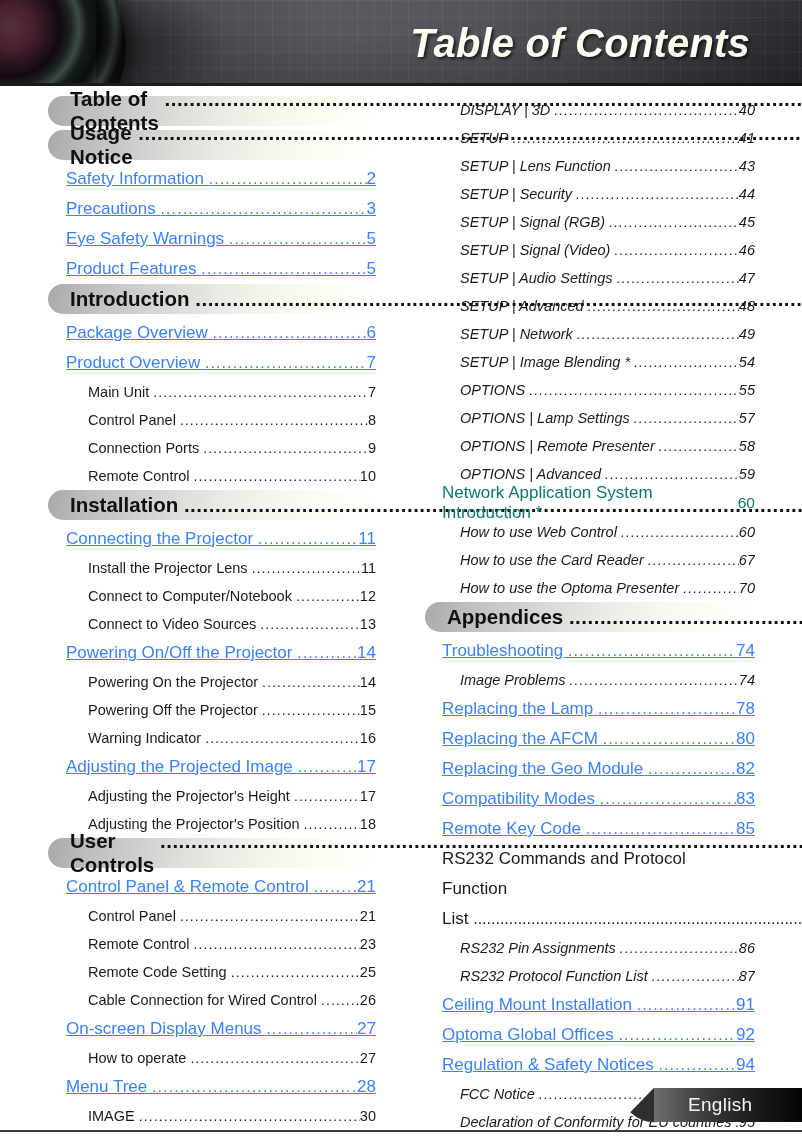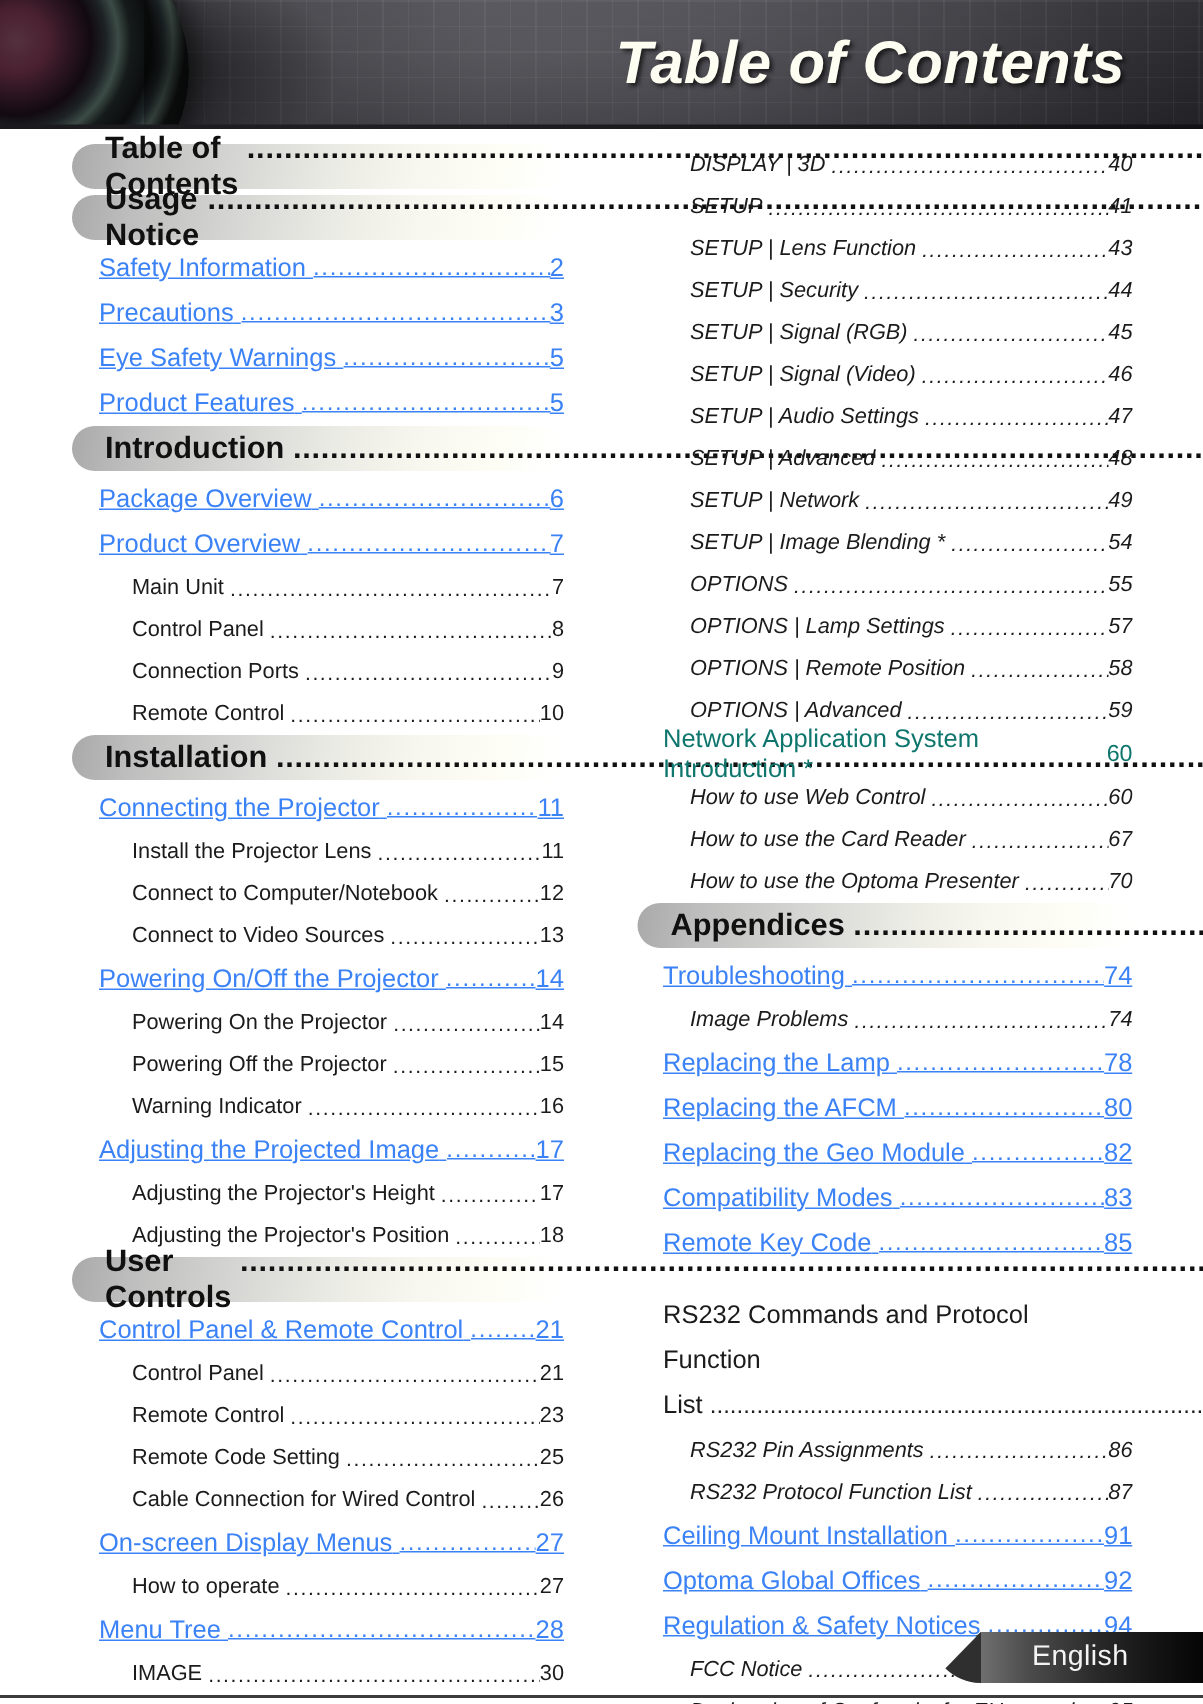--- a/index.html
+++ b/index.html
@@ -155,21 +155,20 @@
   }
   .lvl1 .dots { font-size: 16px; }
 
   
   .lvl1-wrap {
     font-size: 17px;
     color: #1b1b1b;
     padding-left: 18px;
     line-height: 30px;
     white-space: normal;
-    margin-top: 18px;
   }
   .lvl1-wrap .l2 { display: flex; align-items: baseline; text-align: center; }
 
   
   .lvl1-nodots {
     font-size: 17px;
     color: #0f766e;
     padding-left: 18px;
     height: 30px;
     display: flex;
@@ -336,21 +335,21 @@
       <div class="entry lvl2"><span class="label">SETUP | Lens Function</span>&nbsp;<span class="dots">........................................................................................................................................................................................................</span><span class="page">43</span></div>
       <div class="entry lvl2"><span class="label">SETUP | Security</span>&nbsp;<span class="dots">........................................................................................................................................................................................................</span><span class="page">44</span></div>
       <div class="entry lvl2"><span class="label">SETUP | Signal (RGB)</span>&nbsp;<span class="dots">........................................................................................................................................................................................................</span><span class="page">45</span></div>
       <div class="entry lvl2"><span class="label">SETUP | Signal (Video)</span>&nbsp;<span class="dots">........................................................................................................................................................................................................</span><span class="page">46</span></div>
       <div class="entry lvl2"><span class="label">SETUP | Audio Settings</span>&nbsp;<span class="dots">........................................................................................................................................................................................................</span><span class="page">47</span></div>
       <div class="entry lvl2"><span class="label">SETUP | Advanced</span>&nbsp;<span class="dots">........................................................................................................................................................................................................</span><span class="page">48</span></div>
       <div class="entry lvl2"><span class="label">SETUP | Network</span>&nbsp;<span class="dots">........................................................................................................................................................................................................</span><span class="page">49</span></div>
       <div class="entry lvl2"><span class="label">SETUP | Image Blending *</span>&nbsp;<span class="dots">........................................................................................................................................................................................................</span><span class="page">54</span></div>
       <div class="entry lvl2"><span class="label">OPTIONS</span>&nbsp;<span class="dots">........................................................................................................................................................................................................</span><span class="page">55</span></div>
       <div class="entry lvl2"><span class="label">OPTIONS | Lamp Settings</span>&nbsp;<span class="dots">........................................................................................................................................................................................................</span><span class="page">57</span></div>
-      <div class="entry lvl2"><span class="label">OPTIONS | Remote Position</span>&nbsp;<span class="dots">........................................................................................................................................................................................................</span><span class="page">58</span></div>
+      <div class="entry lvl2"><span class="label">OPTIONS | Remote Presenter</span>&nbsp;<span class="dots">........................................................................................................................................................................................................</span><span class="page">58</span></div>
       <div class="entry lvl2"><span class="label">OPTIONS | Advanced</span>&nbsp;<span class="dots">........................................................................................................................................................................................................</span><span class="page">59</span></div>
       <div class="lvl1-nodots">
         <span class="label">Network Application System Introduction *</span>
         <span class="page">60</span>
       </div>
       <div class="entry lvl2"><span class="label">How to use Web Control</span>&nbsp;<span class="dots">........................................................................................................................................................................................................</span><span class="page">60</span></div>
       <div class="entry lvl2"><span class="label">How to use the Card Reader</span>&nbsp;<span class="dots">........................................................................................................................................................................................................</span><span class="page">67</span></div>
       <div class="entry lvl2"><span class="label">How to use the Optoma Presenter</span>&nbsp;<span class="dots">........................................................................................................................................................................................................</span><span class="page">70</span></div>
       <div class="chapter">
         <div class="pill"></div>

